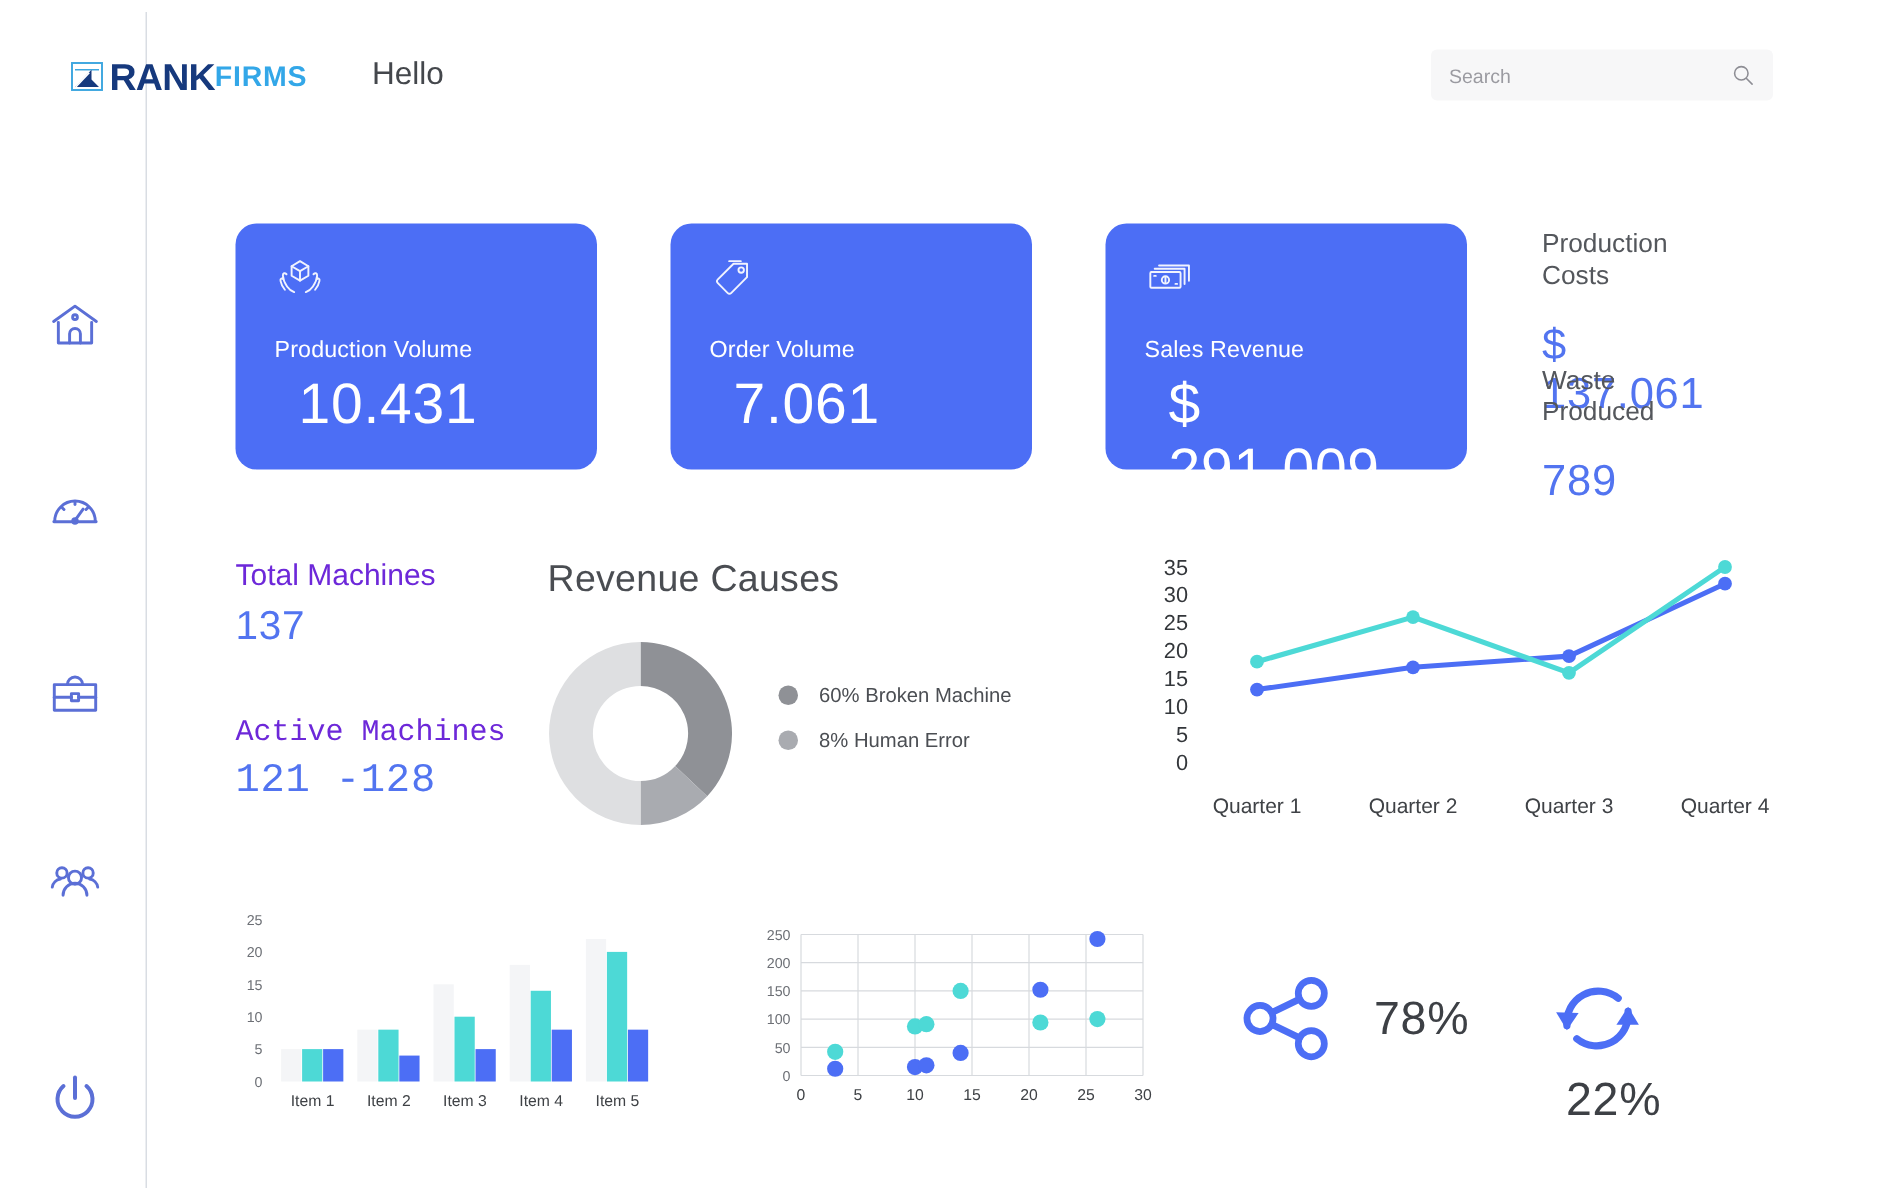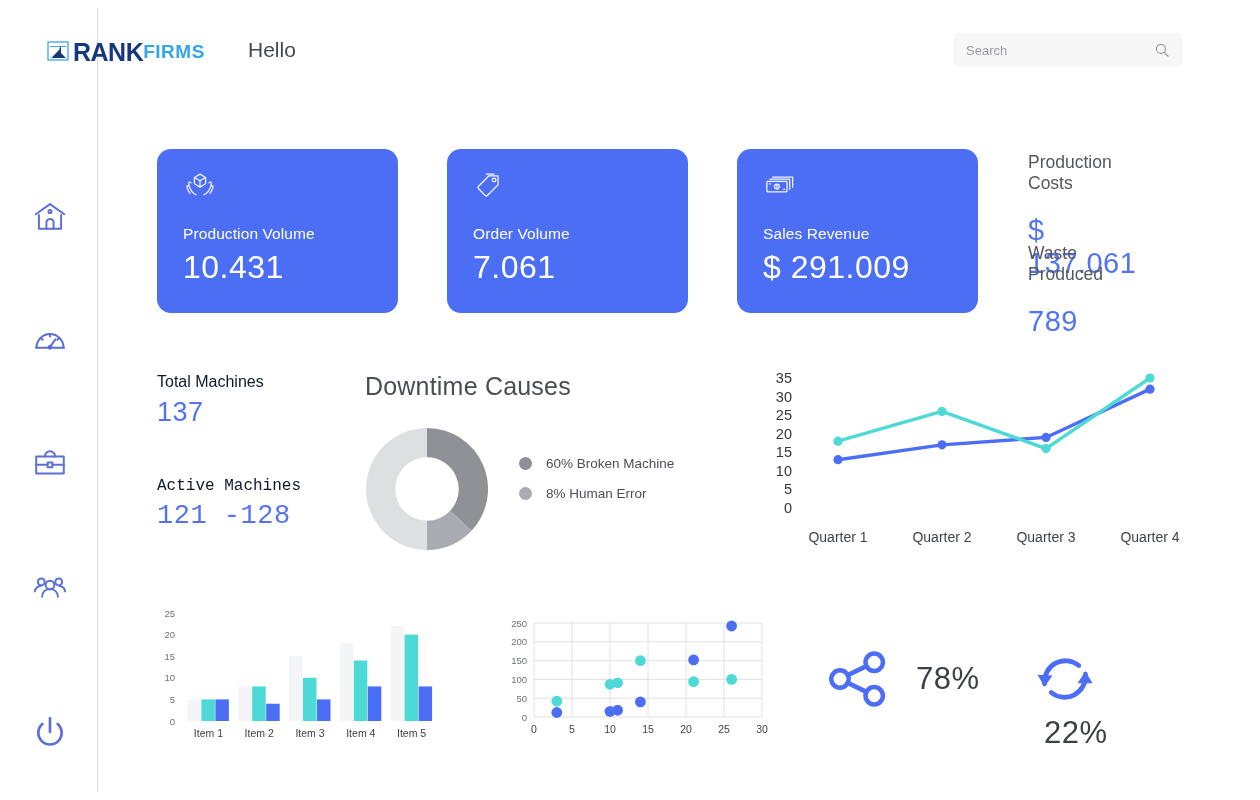--- a/index.html
+++ b/index.html
@@ -52,34 +52,34 @@
   .search-icon { color: #8d8d94; display: flex; }
 
   
   .kpi {
     position: absolute; top: 149px; height: 164px; width: 241px;
     background: #4c6ef5; border-radius: 14px; color: #fff;
     padding: 20px 26px;
   }
   .kpi-icon { height: 36px; margin-bottom: 20px; color: #ffffff; opacity: .92; }
   .kpi-label { font-size: 15.5px; font-weight: 500; letter-spacing: .1px; }
-  .kpi-value { font-size: 32px; font-weight: 400; margin-top: 6px; letter-spacing: .5px; }
+  .kpi-value { font-size: 38px; font-weight: 400; margin-top: 6px; letter-spacing: .5px; margin-left: 16px; }
   #kpi-1 { left: 157px; }
   #kpi-2 { left: 447px; }
   #kpi-3 { left: 737px; }
 
   .side-stat { position: absolute; left: 1028px; }
   .side-stat .s-label { font-size: 17.5px; color: #54575c; }
   .side-stat .s-value { font-size: 29px; color: #5274f0; margin-top: 20px; letter-spacing: .5px; }
   #stat-costs { top: 152px; }
   #stat-waste { top: 243px; }
 
   
   .mach { position: absolute; left: 157px; }
-  .mach .m-label { font-size: 16px; color: #0f172a; }
+  .mach .m-label { font-size: 20px; color: #6d28d9; }
   .mach .m-value { font-size: 27px; color: #5274f0; margin-top: 6px; letter-spacing: .5px; }
   #mach-total { top: 373px; }
   #mach-active { top: 477px; font-family: Liberation Mono, monospace; }
 
   
   .donut-title {
     position: absolute; left: 365px; top: 372px;
     font-size: 25px; color: #4a4d52; font-weight: 400; letter-spacing: .2px;
   }
   .donut { position: absolute; left: 366px; top: 428px; width: 122px; height: 122px; }
@@ -247,21 +247,21 @@
 
   <div class="mach" id="mach-total">
     <div class="m-label">Total Machines</div>
     <div class="m-value">137</div>
   </div>
   <div class="mach" id="mach-active">
     <div class="m-label">Active Machines</div>
     <div class="m-value">121 -128</div>
   </div>
 
-  <div class="donut-title">Downtime Causes</div>
+  <div class="donut-title">Revenue Causes</div>
   <div class="donut">
     <svg id="donut-svg" width="122" height="122" viewBox="0 0 122 122">
         <path d="M 61.00000000000001 0 A 61 61 0 0 1 105.4670862727061 102.75737346165002 L 84.12288486180717 82.71383420005802 A 31.720000000000002 31.720000000000002 0 0 0 61 29.279999999999998 Z" fill="#8f9196"></path>
         <path d="M 105.4670862727061 102.75737346165002 A 61 61 0 0 1 60.99999999999999 122 L 60.99999999999999 92.72 A 31.720000000000002 31.720000000000002 0 0 0 84.12288486180717 82.71383420005802 Z" fill="#a9abb0"></path>
         <path d="M 60.99999999999999 122 A 61 61 0 0 1 60.999999999999986 0 L 60.99999999999999 29.279999999999998 A 31.720000000000002 31.720000000000002 0 0 0 60.99999999999999 92.72 Z" fill="#dedfe1"></path>
       </svg>
   </div>
   <div class="legend">
     <div class="legend-row">
       <span class="legend-dot" id="ld0" style="background: rgb(143, 145, 150);"></span>

